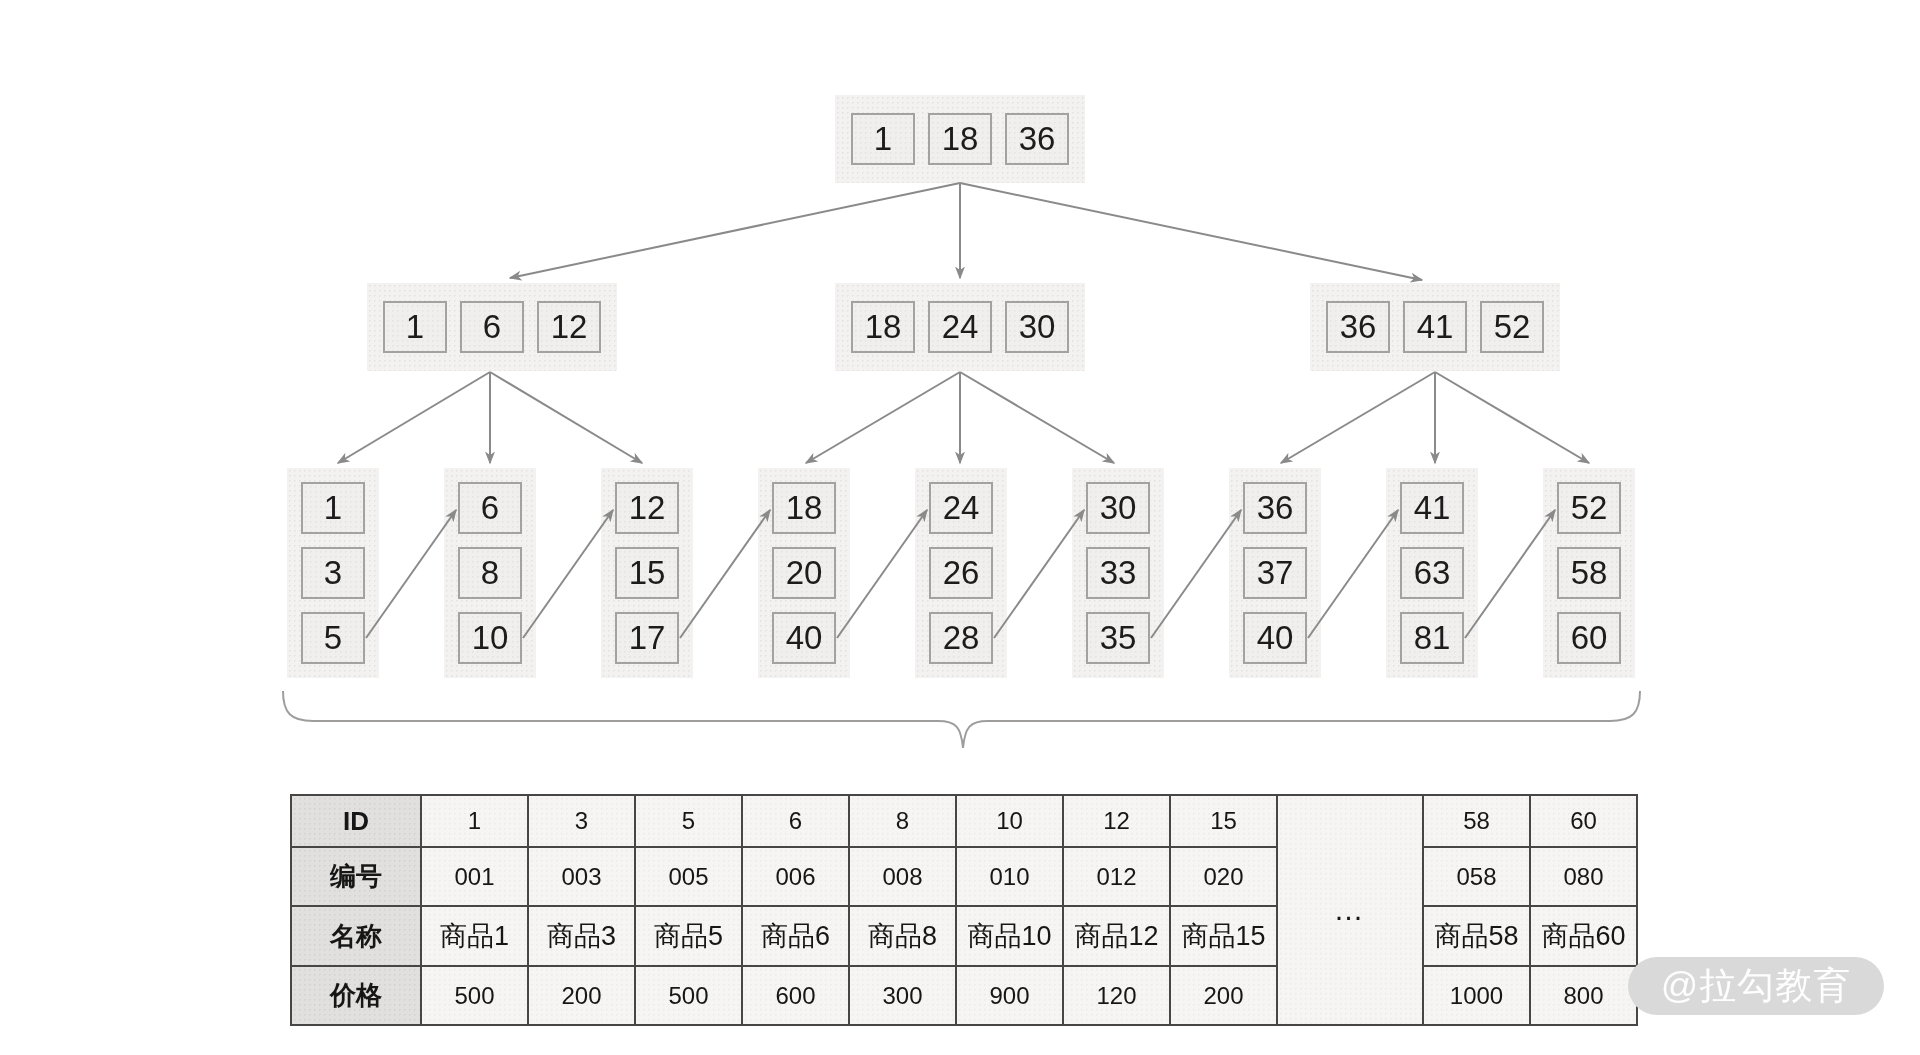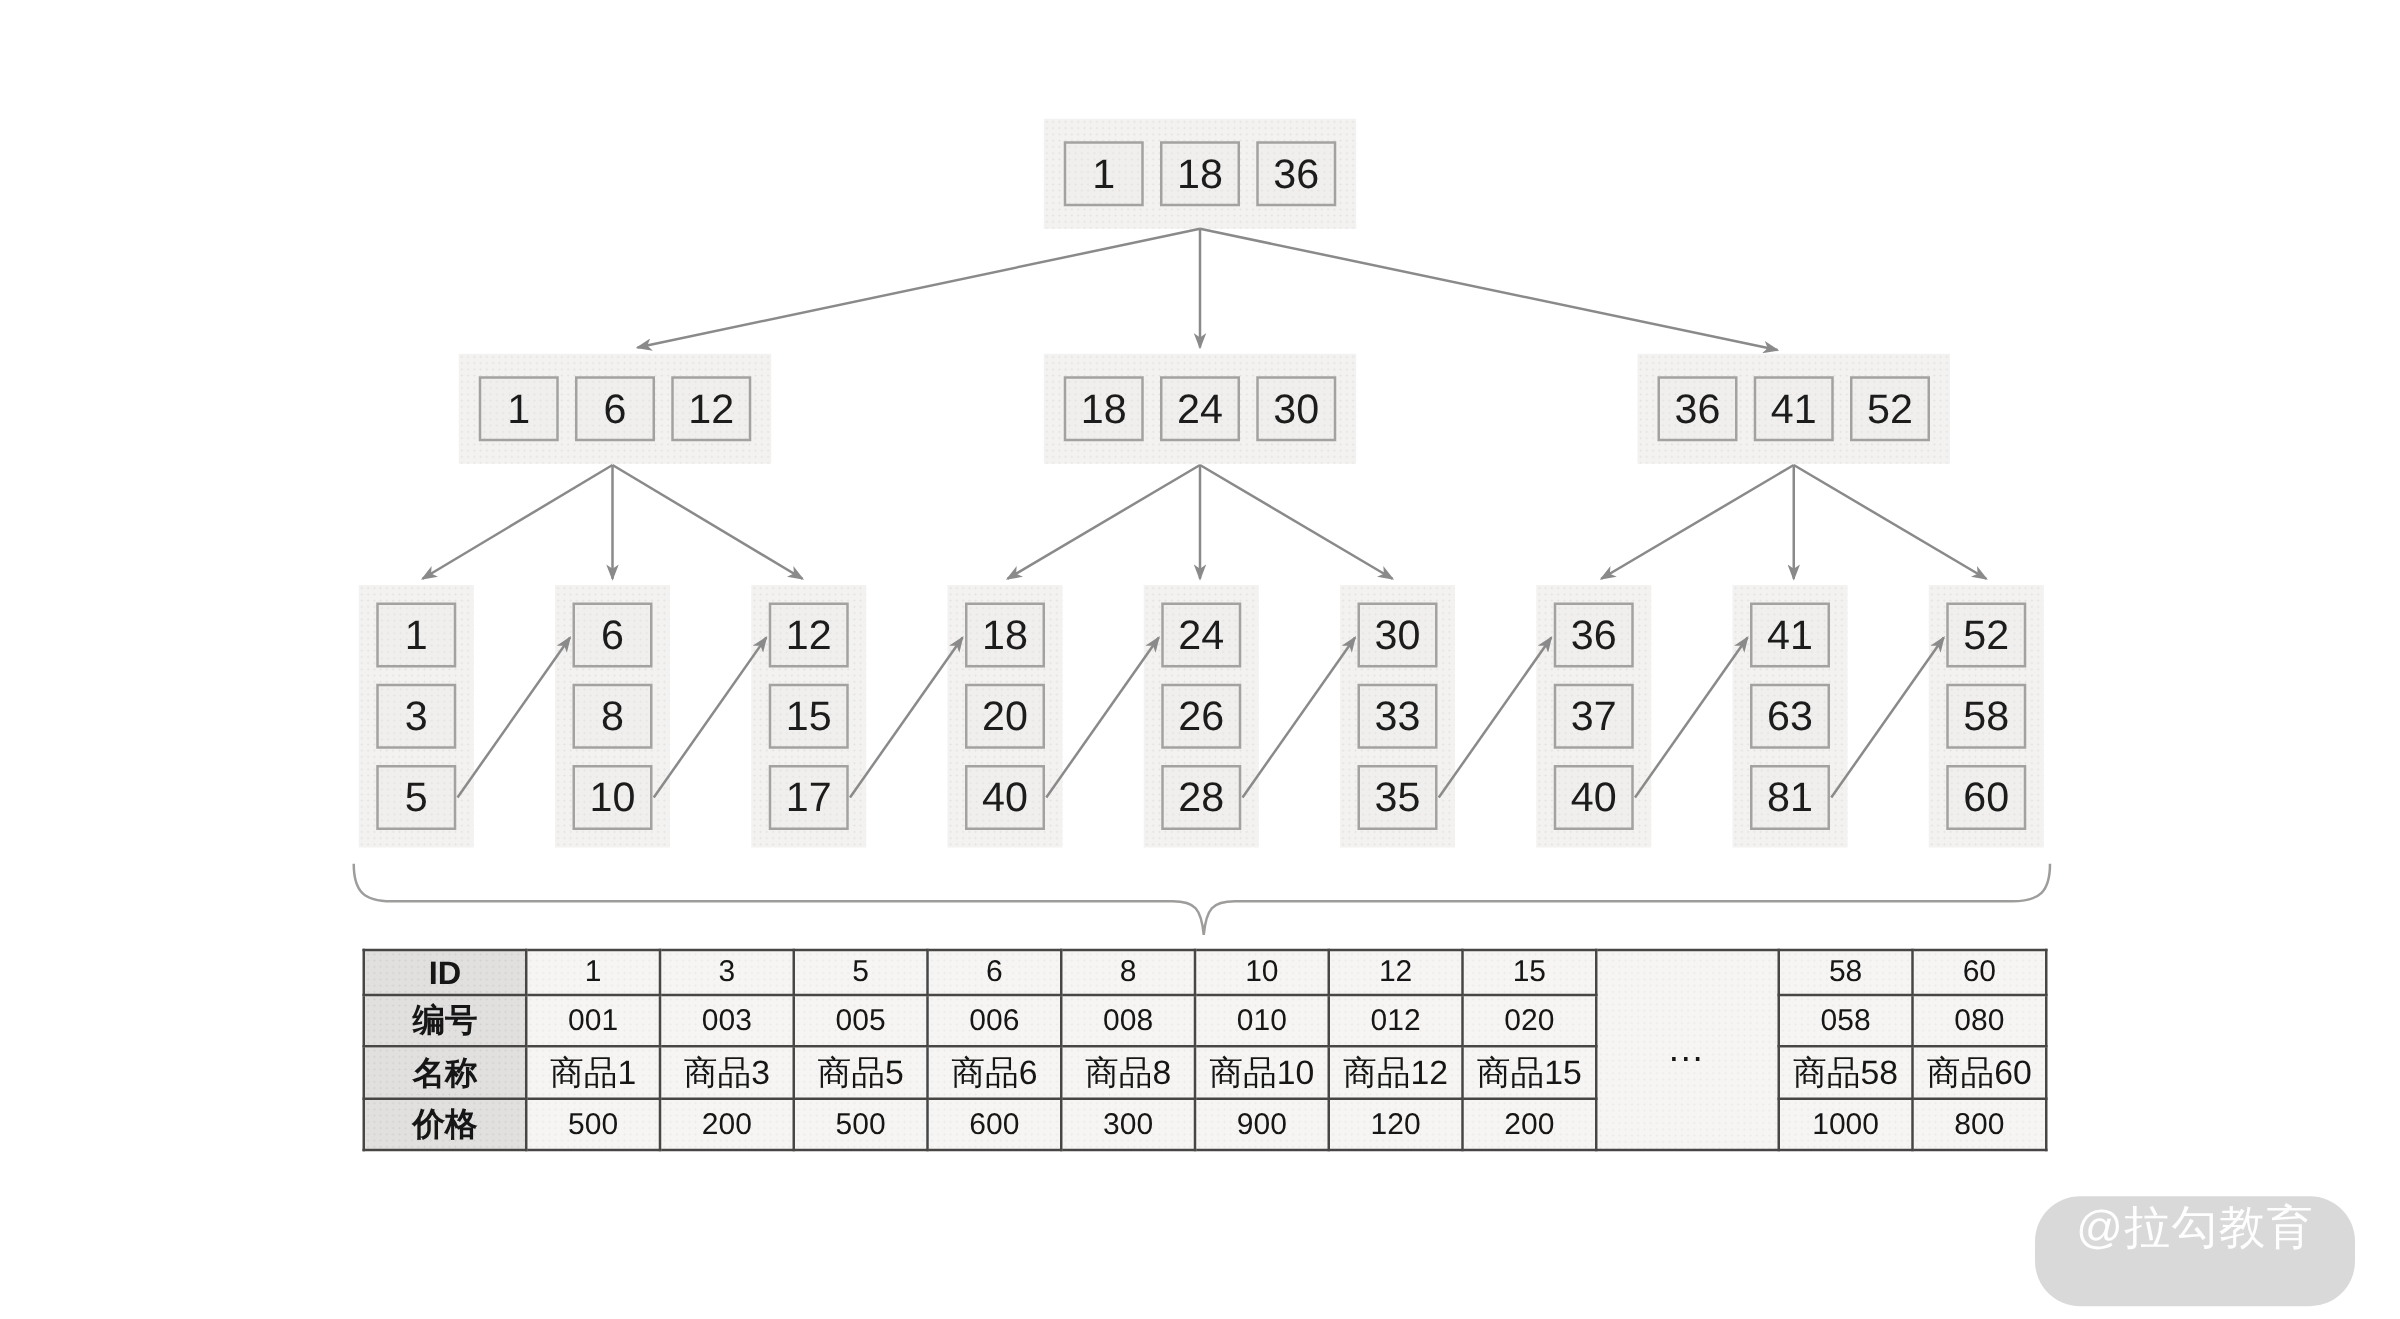--- a/index.html
+++ b/index.html
@@ -41,22 +41,22 @@
     font-size: 33px;
     color: #1c1c1c;
   }
   svg.overlay {
     position: absolute; left: 0; top: 0;
     width: 1920px; height: 1055px;
     pointer-events: none;
   }
   table.records {
     position: absolute;
-    left: 290px; top: 759px;
-    width: 1346px; height: 162px;
+    left: 290px; top: 794px;
+    width: 1346px; height: 232px;
     border-collapse: collapse;
     table-layout: fixed;
     font-size: 24px;
     color: #161616;
   }
   table.records td {
     border: 2px solid #474645;
     text-align: center;
     vertical-align: middle;
     background-color: #f6f5f4;
@@ -70,24 +70,24 @@
     background-image: radial-gradient(circle, rgba(110,110,110,0.10) 1px, transparent 1px);
     background-size: 5px 5px;
     font-weight: bold;
     font-size: 26px;
   }
   table.records td.name-cell { font-size: 27px; }
   table.records td.ellipsis-cell { font-size: 30px; letter-spacing: 3px; }
   .watermark {
     position: absolute;
     left: 1628px; top: 957px;
-    width: 256px; height: 88px;
+    width: 256px; height: 58px;
     background: #d9d9d9;
     border-radius: 36px;
-    display: flex; justify-content: center;
+    display: flex; align-items: center; justify-content: center;
     font-size: 37px;
     color: rgba(255,255,255,0.96);
     letter-spacing: 1px;
   }
 </style>
 </head>
 <body>
 
 <div class="canvas">
 

